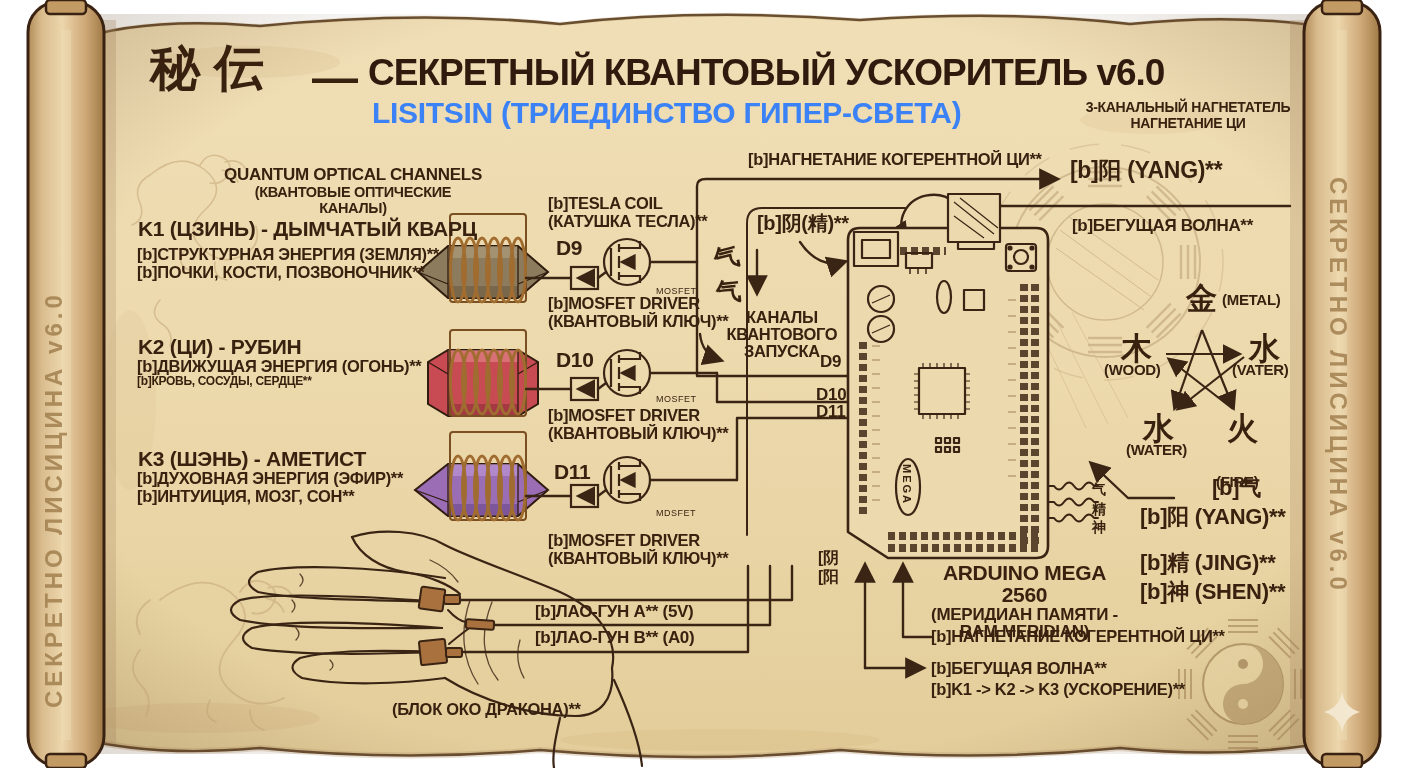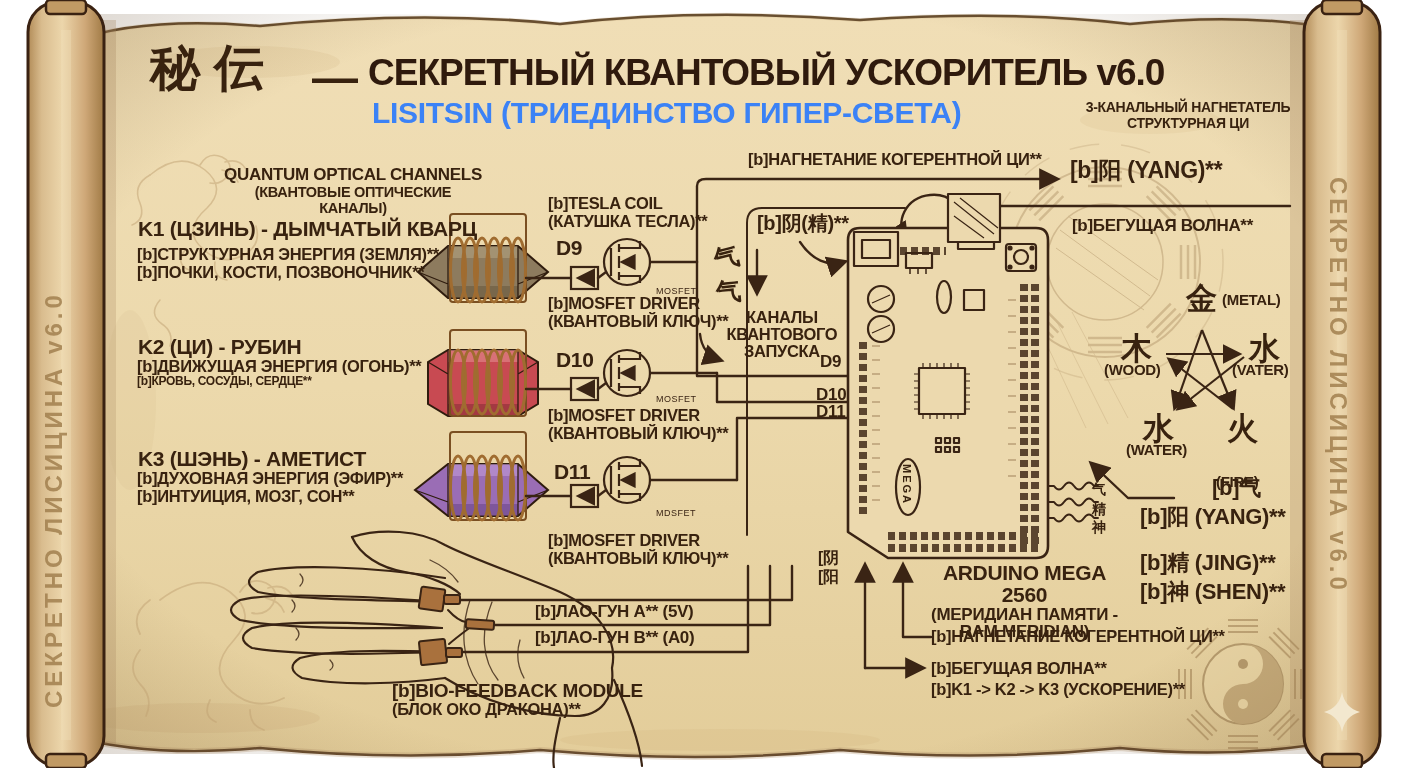--- a/index.html
+++ b/index.html
@@ -331,21 +331,21 @@
 
 <div class="roller-txt rot180" style="left:40px;top:232px;height:536px;font-size:24px;">СЕКРЕТНО ЛИСИЦИНА v6.0</div>
 <div class="roller-txt" style="left:1324px;top:100px;height:570px;font-size:24px;">СЕКРЕТНО ЛИСИЦИНА v6.0</div>
 
 <div class="lb" style="left:118px;top:40px;font-size:50px;letter-spacing:14px;margin-left:32px;">秘伝</div>
 <div class="lb" style="left:312px;top:52px;font-size:46px;">—</div>
 <div class="lb" style="left:368px;top:52px;font-size:37px;letter-spacing:-1px;color:#2f1a0d;">СЕКРЕТНЫЙ КВАНТОВЫЙ УСКОРИТЕЛЬ v6.0</div>
 <div class="lb" style="left:372px;top:96px;font-size:30px;color:#3b82f6;">LISITSIN (ТРИЕДИНСТВО ГИПЕР-СВЕТА)</div>
 <div class="lb ctr" style="left:1085px;top:99px;width:206px;font-size:14px;line-height:16px;">
   <div>3-КАНАЛЬНЫЙ НАГНЕТАТЕЛЬ</div>
-  <div>СТРУКТУРНАЯ ЦИ</div>
+  <div>НАГНЕТАНИЕ ЦИ</div>
 </div>
 
 <div class="lb ctr" style="left:222px;top:184px;width:262px;font-size:14.5px;">(КВАНТОВЫЕ ОПТИЧЕСКИЕ КАНАЛЫ)</div>
 <div class="lb ctr" style="left:222px;top:165px;width:262px;font-size:17px;">QUANTUM OPTICAL CHANNELS</div>
 
 <div class="lb" style="left:138px;top:217px;font-size:21px;text-align:right;">K1 (ЦЗИНЬ) - ДЫМЧАТЫЙ КВАРЦ</div>
 <div class="lb" style="left:137px;top:245px;font-size:16.5px;">[b]СТРУКТУРНАЯ ЭНЕРГИЯ (ЗЕМЛЯ)**</div>
 <div class="lb" style="left:137px;top:263px;font-size:16.5px;">[b]ПОЧКИ, КОСТИ, ПОЗВОНОЧНИК**</div>
 <div class="lb" style="left:138px;top:335px;font-size:21px;">K2 (ЦИ) - РУБИН</div>
 <div class="lb" style="left:137px;top:357px;font-size:16.5px;text-align:center;">[b]ДВИЖУЩАЯ ЭНЕРГИЯ (ОГОНЬ)**</div>
@@ -411,16 +411,15 @@
 <div class="lb" style="left:1104px;top:362px;font-size:15px;">(WOOD)</div>
 <div class="lb" style="left:1249px;top:332px;font-size:31px;">水</div>
 <div class="lb" style="left:1232px;top:362px;font-size:15px;">(VATER)</div>
 <div class="lb" style="left:1143px;top:412px;font-size:31px;">水</div>
 <div class="lb" style="left:1126px;top:442px;font-size:15px;">(WATER)</div>
 <div class="lb" style="left:1227px;top:412px;font-size:31px;">火</div>
 <div class="lb" style="left:1216px;top:442px;font-size:15px;margin-top:32px;">(FIRE)</div>
 
 <div class="lb" style="left:535px;top:602px;font-size:17px;">[b]ЛАО-ГУН A** (5V)</div>
 <div class="lb" style="left:535px;top:628px;font-size:17px;">[b]ЛАО-ГУН B** (A0)</div>
-<div class="lb" style="left:392px;top:680px;font-size:19px;">[b]BIO-FEEDBACK MODULE</div>
 <div class="lb" style="left:392px;top:700px;font-size:16.5px;">(БЛОК ОКО ДРАКОНА)**</div>
 
 </div>
 
 </body></html>

